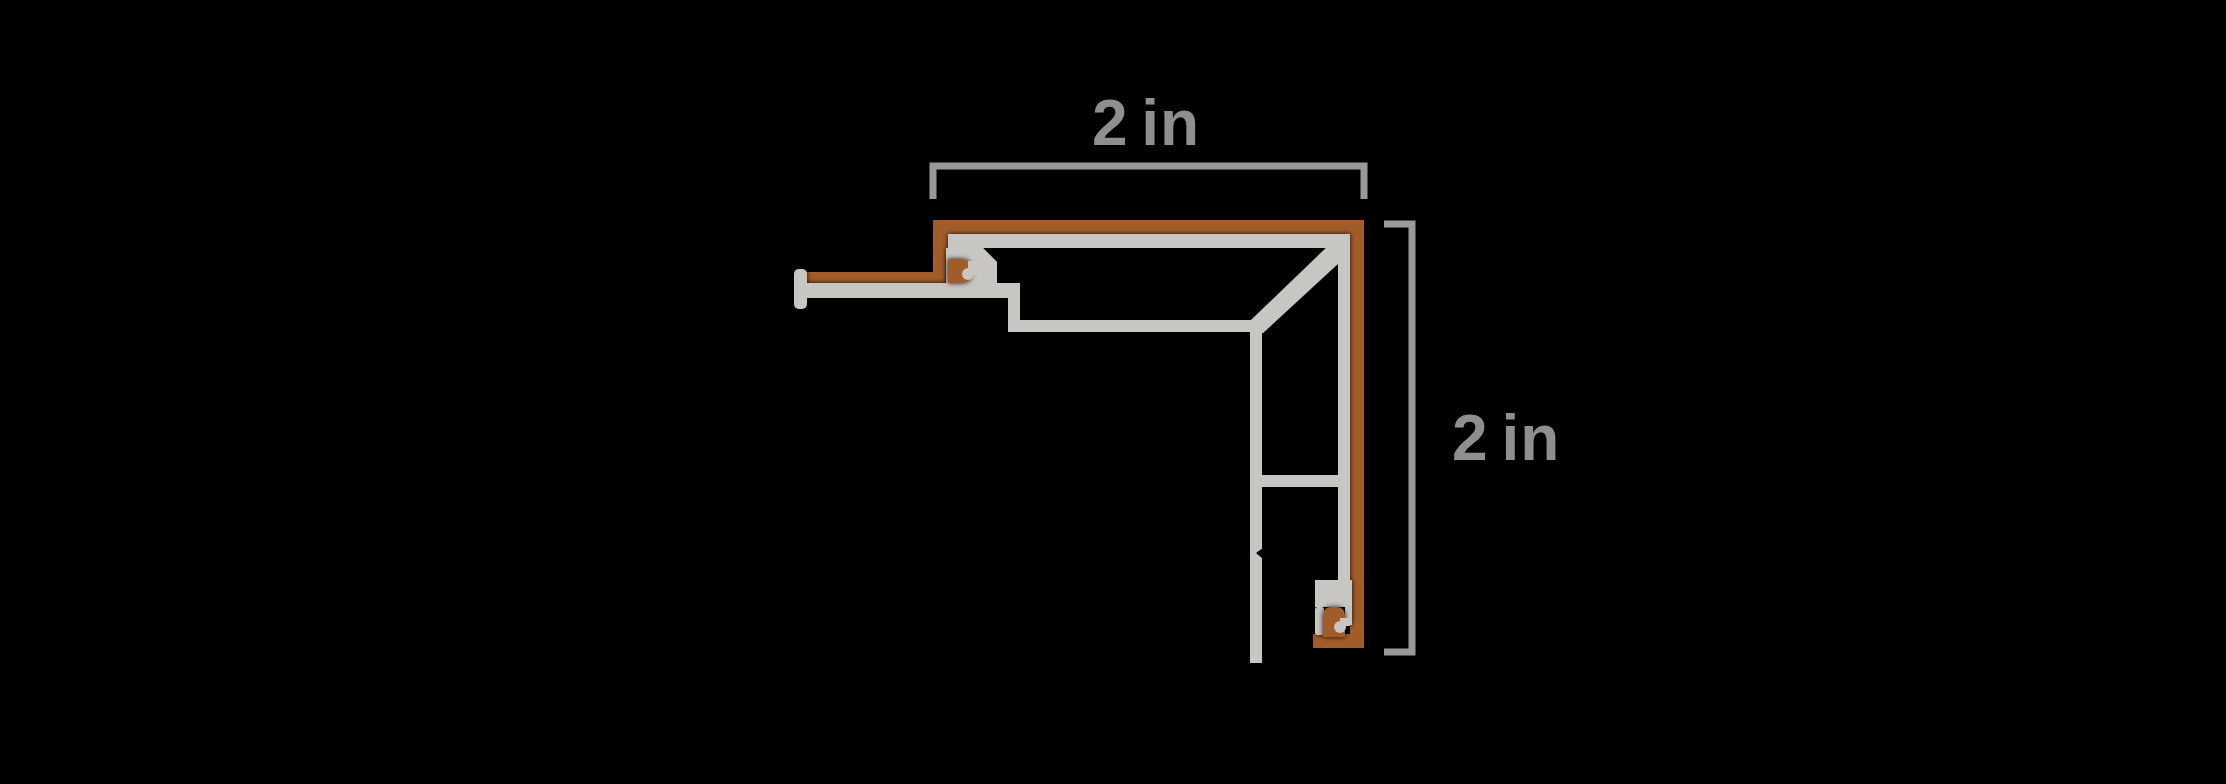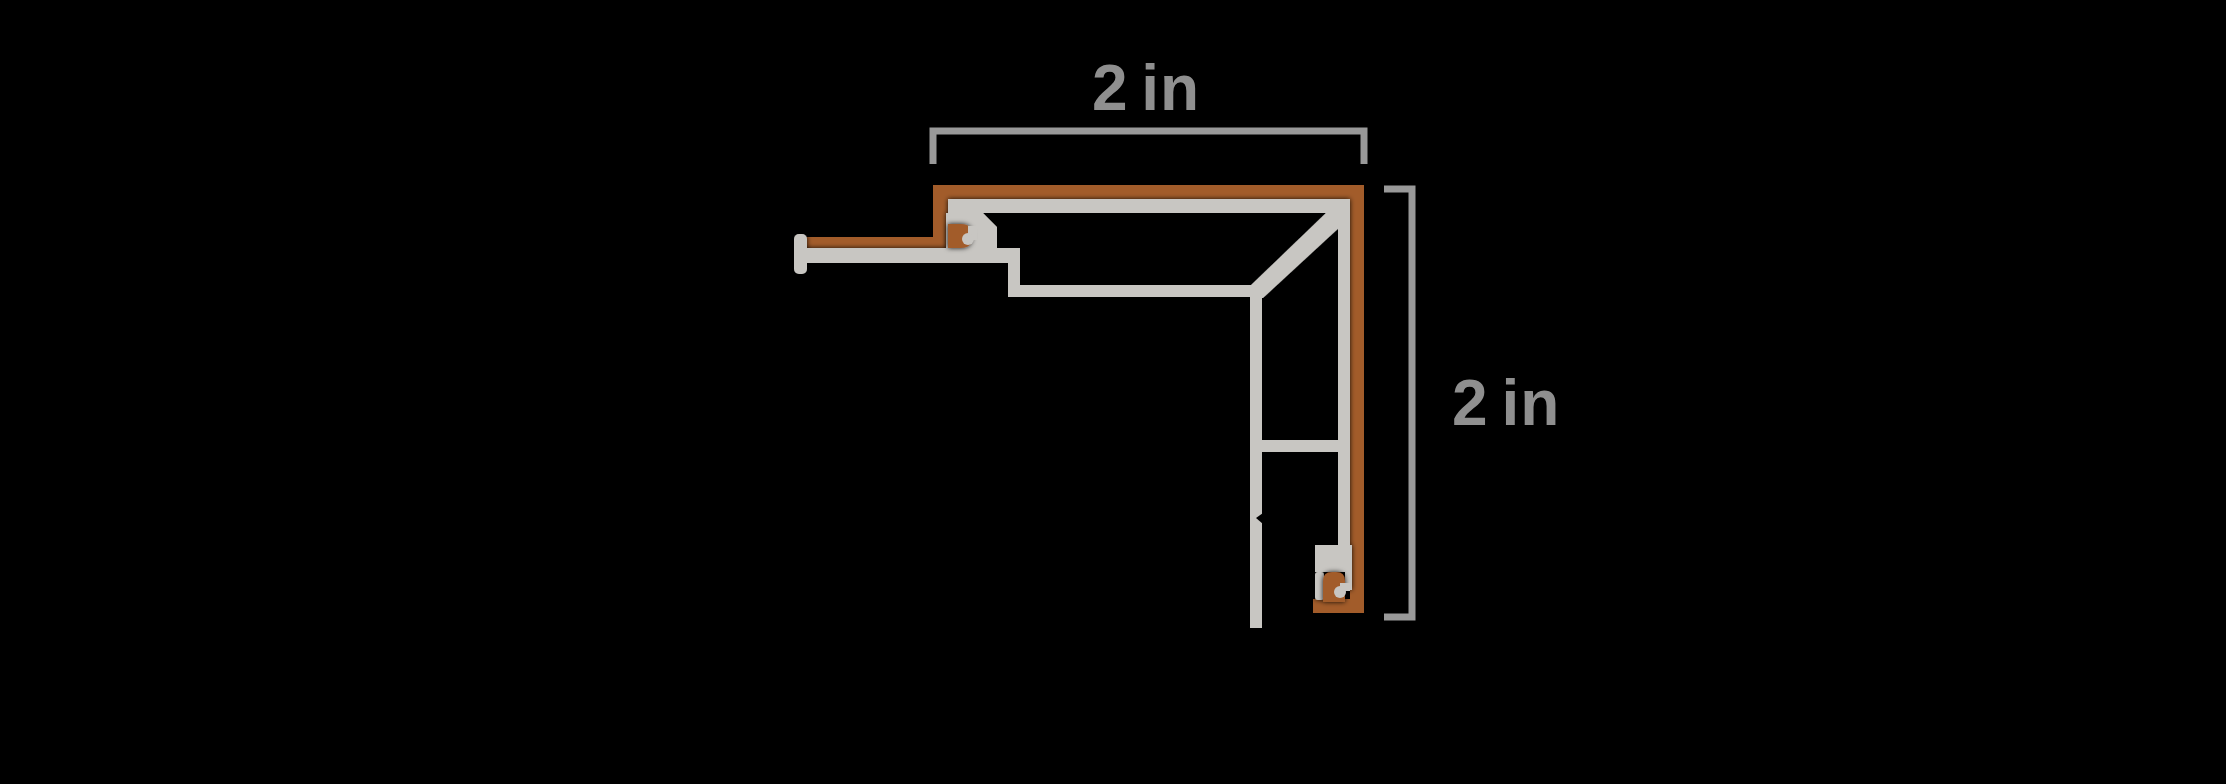--- a/index.html
+++ b/index.html
@@ -7,20 +7,21 @@
     padding: 0;
     background: #000000;
   }
   .stage {
     position: relative;
     width: 2226px;
     height: 628px;
     background: #000000;
     overflow: hidden;
     font-family: "Liberation Sans", "DejaVu Sans", sans-serif;
+    margin-top: 35px;
   }
   svg.diagram {
     position: absolute;
     left: 0;
     top: 0;
     width: 2226px;
     height: 784px;
     display: block;
   }
   .dim-label {

